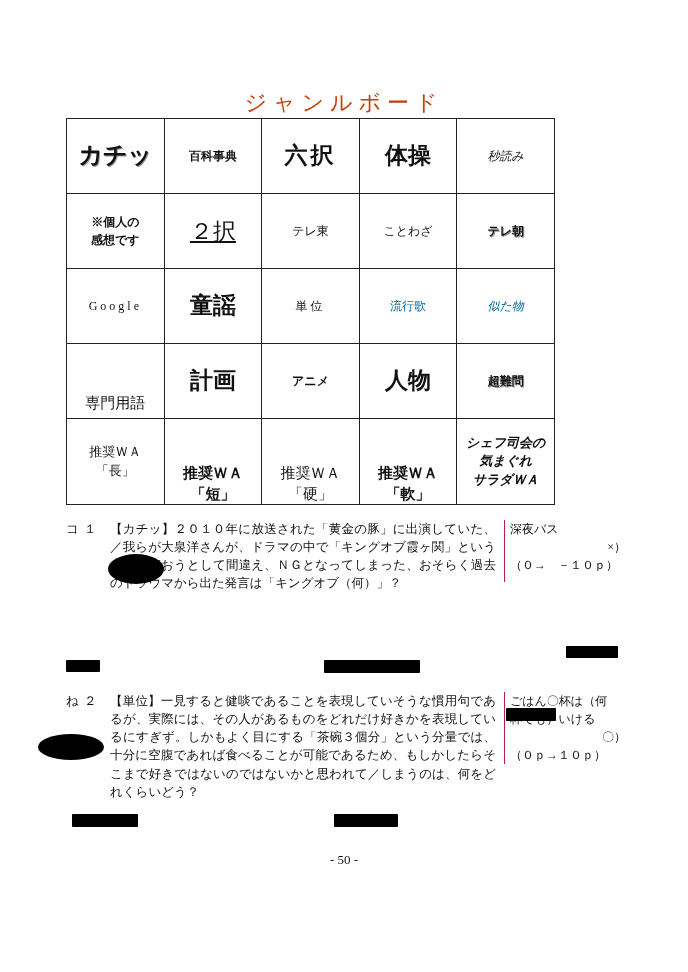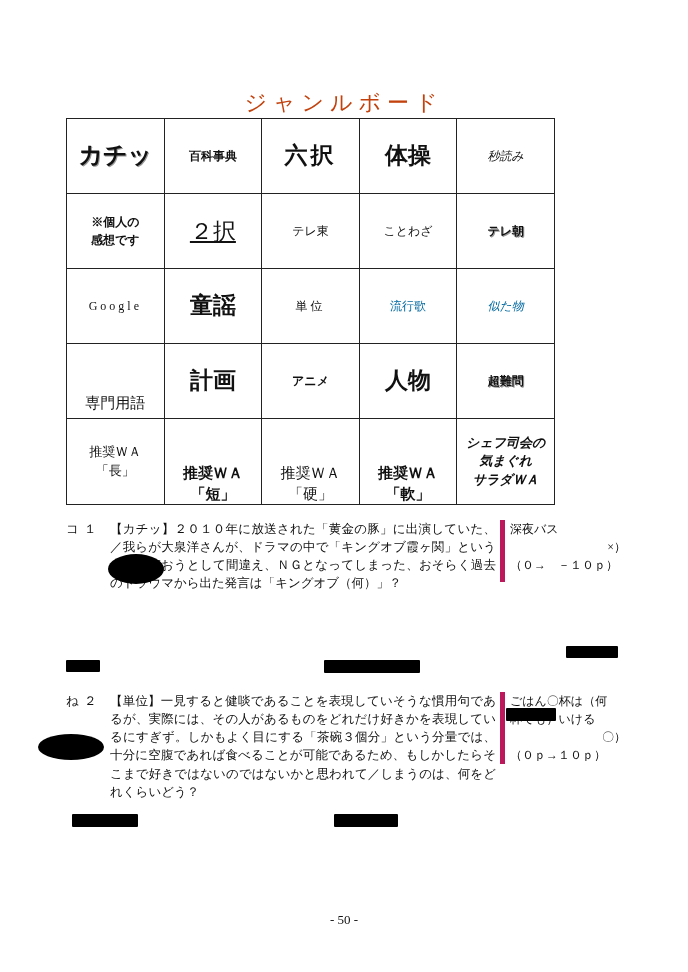--- a/index.html
+++ b/index.html
@@ -113,21 +113,21 @@
     flex: 1 1 auto;
     text-align: justify;
   }
 
   
   .side-col {
     position: absolute;
     right: -4px;
     top: 0;
     width: 116px;
-    border-left: 5px solid #be185d;
+    border-left: 1px solid #be185d;
     padding-left: 5px;
     font-size: 12px;
     line-height: 1.5;
     min-height: 62px;
   }
 
   .para {
     margin-top: 6px;
     text-align: justify;
   }
@@ -142,21 +142,21 @@
   .blob {
     position: absolute;
     background: #000;
     border-radius: 50%;
   }
 
   
   .footer {
     position: absolute;
     left: 0;
-    top: 912px;
+    top: 852px;
     width: 688px;
     text-align: center;
     font-size: 13px;
     font-family: "Liberation Serif", serif;
   }
 </style>
 </head>
 <body>
 
 <div class="page">

